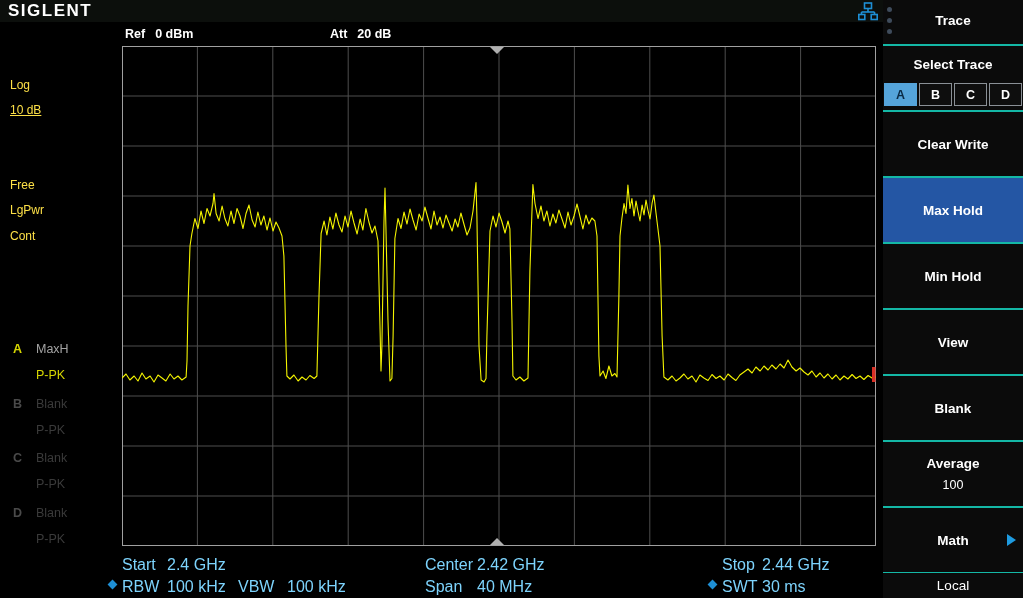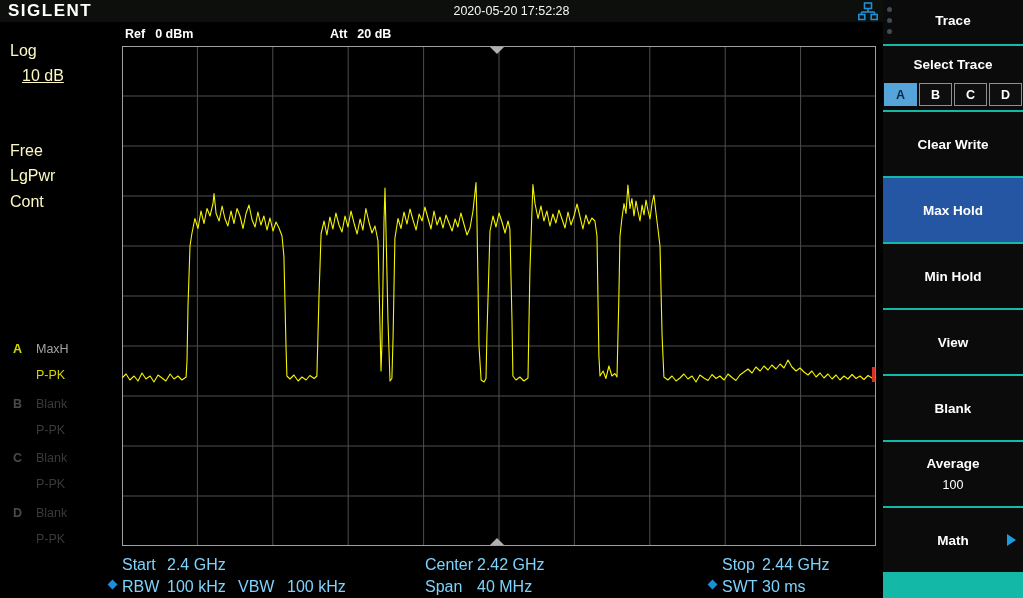--- a/index.html
+++ b/index.html
@@ -4,21 +4,21 @@
 <style>
   html,body{margin:0;padding:0;background:#000;}
   .screen{position:relative;width:1023px;height:598px;background:#000;overflow:hidden;
           font-family:"Liberation Sans",sans-serif;color:#f2f2f2;}
   
   .topbar{position:absolute;left:0;top:0;width:1023px;height:22px;background:#0c0f0c;}
   .brand{position:absolute;left:8px;top:1px;font-size:17px;font-weight:bold;letter-spacing:1.5px;color:#fff;}
   .datetime{position:absolute;left:0;top:4px;width:1023px;text-align:center;font-size:12.5px;color:#f5f5f5;}
   .lan{position:absolute;left:858px;top:2px;width:20px;height:19px;}
   
-  .lbl{position:absolute;font-size:16px;color:#fef9c3;}
+  .lbl{position:absolute;font-size:12px;color:#fde047;margin-top:36px;}
   .refatt{position:absolute;top:27px;font-size:12.5px;font-weight:bold;color:#fff;}
   .refatt .val{font-weight:bold;margin-left:10px;}
   
   .yaxis{position:absolute;left:0;top:0;width:118px;height:598px;}
   .ylabel{position:absolute;right:3px;width:115px;text-align:right;font-size:11px;font-weight:bold;color:#e9e9e9;}
   
   .grat{position:absolute;left:122px;top:46px;width:754px;height:500px;}
   
   .tracestatus{position:absolute;left:13px;top:342px;width:100px;height:210px;font-size:12.5px;}
   .trow{position:absolute;left:0;width:100px;height:54px;}
@@ -53,34 +53,33 @@
   .local{top:573px;height:25px;display:flex;align-items:center;justify-content:center;
          font-size:13.5px;color:#fff;}
 </style>
 </head>
 <body>
 
 <div class="screen">
 
   <div class="topbar">
     <div class="brand">SIGLENT</div>
-    <div class="datetime">2020-05-20 17:52:28</div>
     <svg class="lan" viewBox="0 0 20 19">
       <rect x="6.5" y="1" width="7" height="5.5" fill="none" stroke="#1e8fd5" stroke-width="1.6"></rect>
       <line x1="10" y1="6.5" x2="10" y2="10" stroke="#1e8fd5" stroke-width="1.6"></line>
       <line x1="3.5" y1="10" x2="16.5" y2="10" stroke="#1e8fd5" stroke-width="1.6"></line>
       <line x1="3.5" y1="10" x2="3.5" y2="12.5" stroke="#1e8fd5" stroke-width="1.6"></line>
       <line x1="16.5" y1="10" x2="16.5" y2="12.5" stroke="#1e8fd5" stroke-width="1.6"></line>
       <rect x="0.8" y="12.5" width="6" height="5" fill="none" stroke="#1e8fd5" stroke-width="1.6"></rect>
       <rect x="13.2" y="12.5" width="6" height="5" fill="none" stroke="#1e8fd5" stroke-width="1.6"></rect>
     </svg>
   </div>
 
   <div class="lbl" style="left:10px;top:42px;">Log</div>
-  <div class="lbl" style="left:22px;top:67px;text-decoration:underline;">10 dB</div>
+  <div class="lbl" style="left:10px;top:67px;text-decoration:underline;">10 dB</div>
   <div class="lbl" style="left:10px;top:142px;">Free</div>
   <div class="lbl" style="left:10px;top:167px;">LgPwr</div>
   <div class="lbl" style="left:10px;top:193px;">Cont</div>
 
   <div class="tracestatus">
       <div class="trow" style="top: 0px;">
         <span class="letter" style="color: rgb(214, 214, 0);">A</span>
         <span class="mode" style="color: #a3a3a3;">MaxH</span>
         <span class="det" style="color: rgb(214, 214, 0);">P-PK</span>
       </div>
@@ -195,15 +194,18 @@
         </div>
         <div class="msec mbtn" style="top: 442px;">
           <div>Average</div>
           <div class="sub">100</div>
         </div>
         <div class="msec mbtn" style="top: 508px;">
           <div>Math</div>
           <div class="arrow"></div>
         </div>
       </div>
+    <div class="msec local">
+      <span>Local</span>
+    </div>
   </div>
 
 </div>
 
 </body></html>

